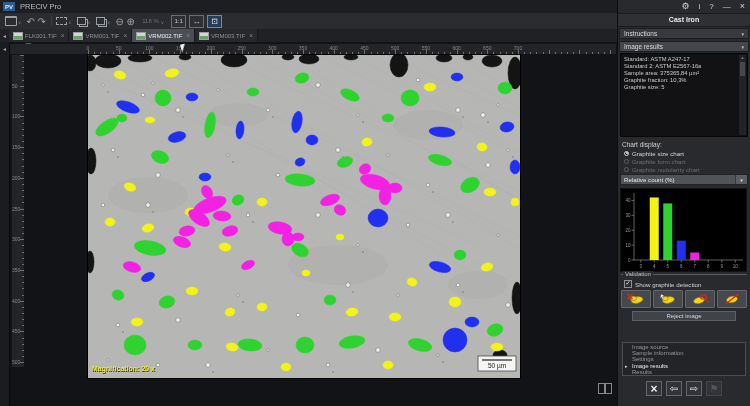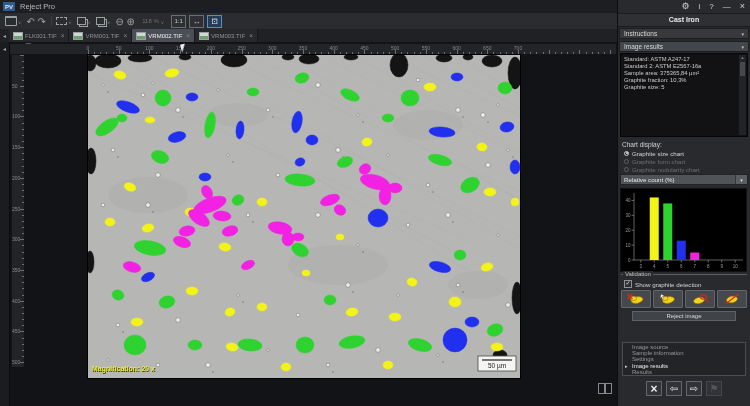--- a/index.html
+++ b/index.html
@@ -103,21 +103,21 @@
   .navbtn{width:16px;height:15px;border:1px solid #63676b;background:#313338;color:#e9ebed;
           display:flex;align-items:center;justify-content:center;font-size:10px;padding:0;}
   .navbtn.x{font-size:12px;font-weight:bold;}
   .navbtn.disabled{color:#54575a;border-color:#43464a;}
 </style>
 </head>
 <body>
 
 <div class="titlebar">
   <span class="logo">PV</span>
-  <span class="apptitle">Reject Pro</span>
+  <span class="apptitle">PRECiV Pro</span>
 </div>
 <div class="winbtns">
   <span>⚙</span>
   <span class="small">i</span>
   <span class="small">?</span>
   <span class="small">—</span>
   <span>×</span>
 </div>
 
 <div class="toolbar">

